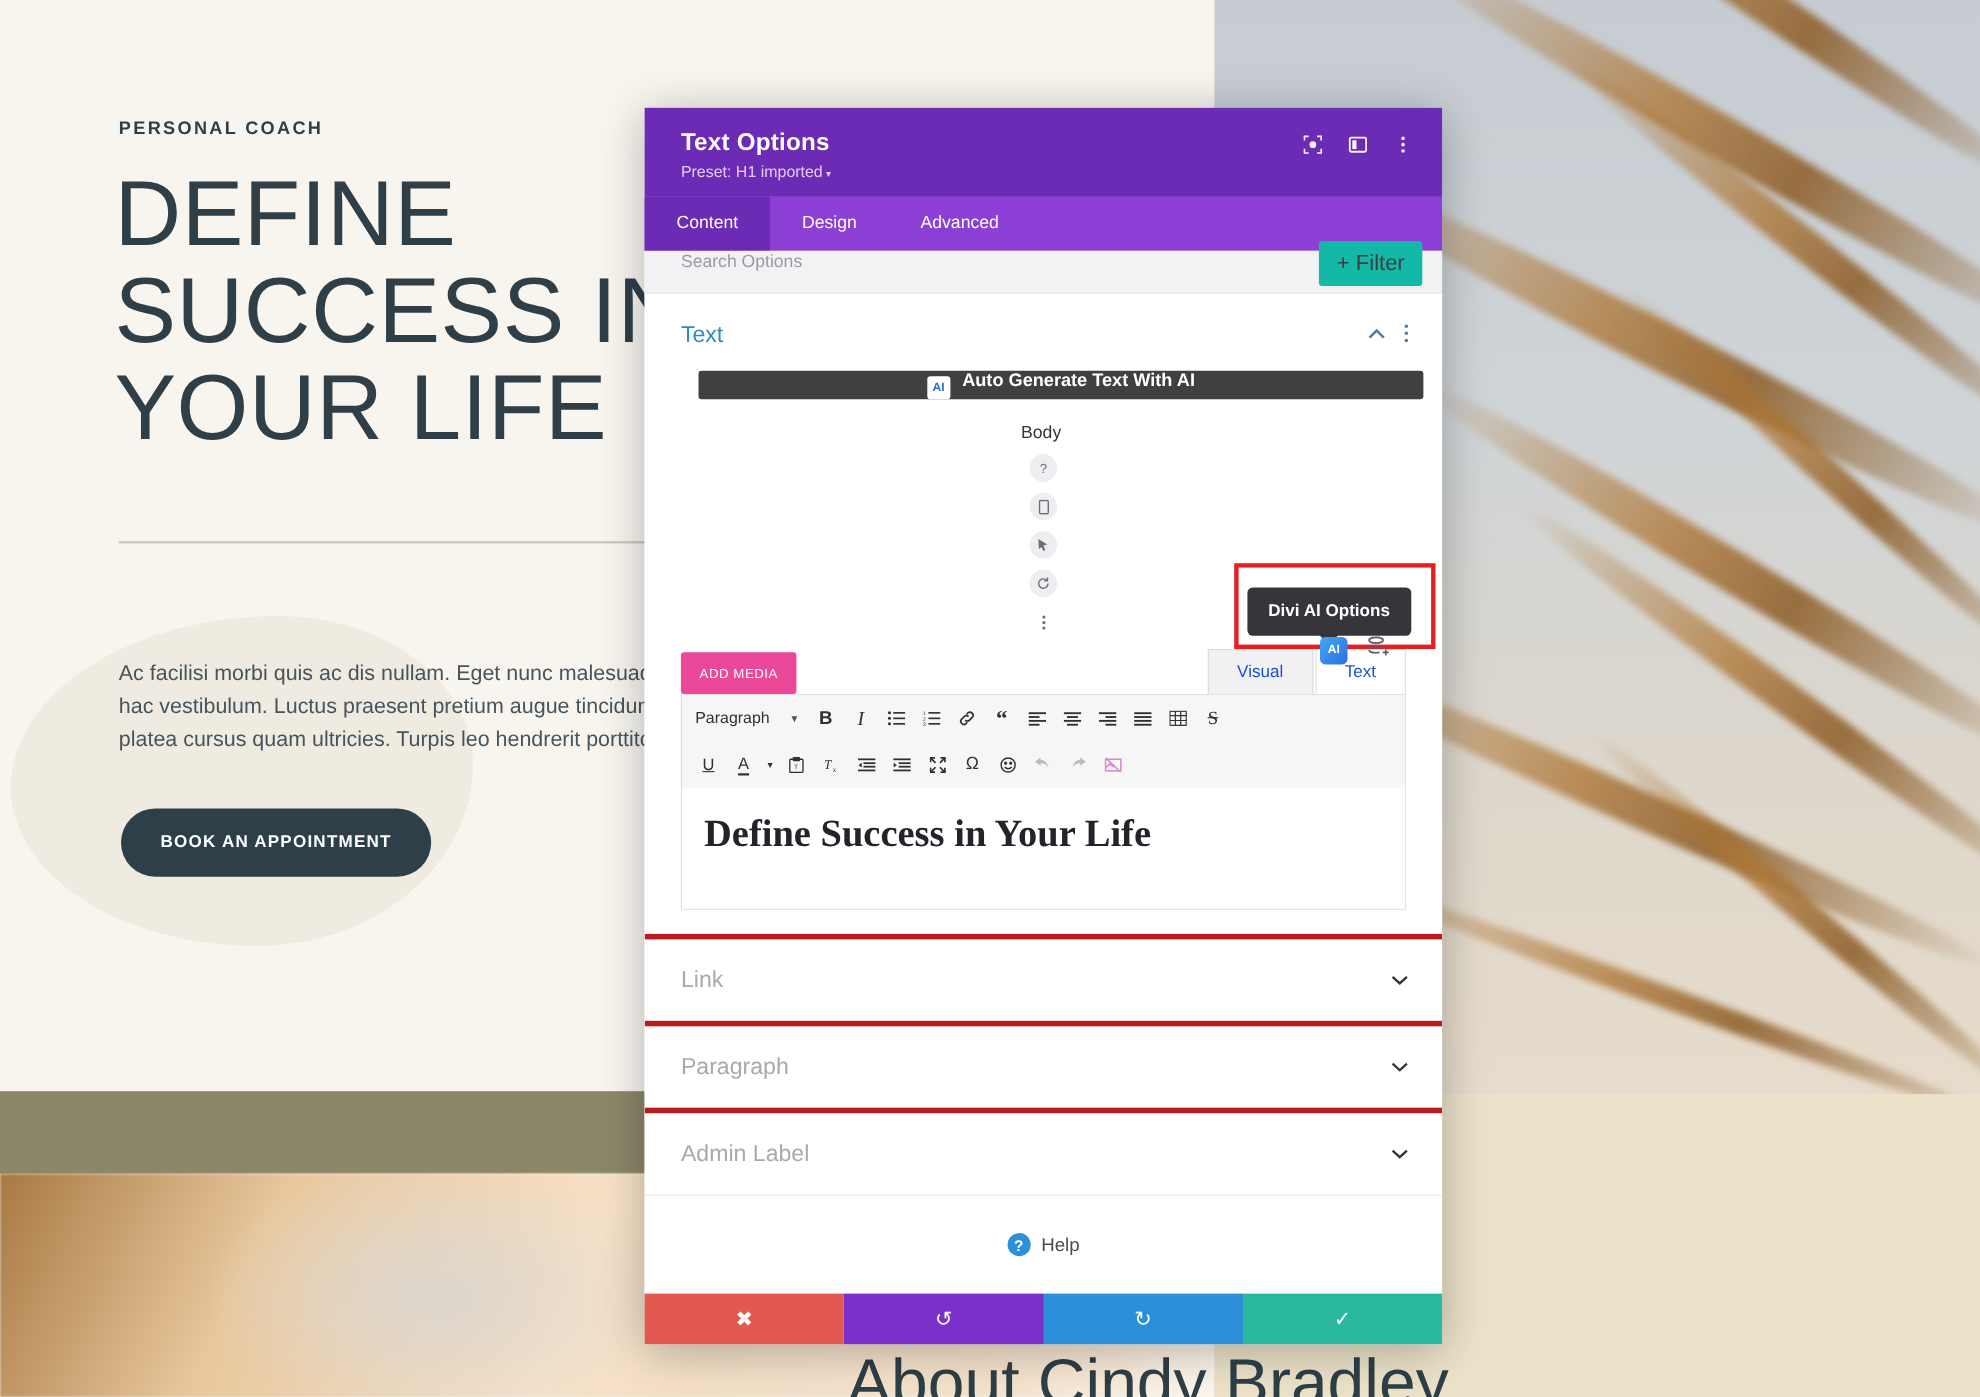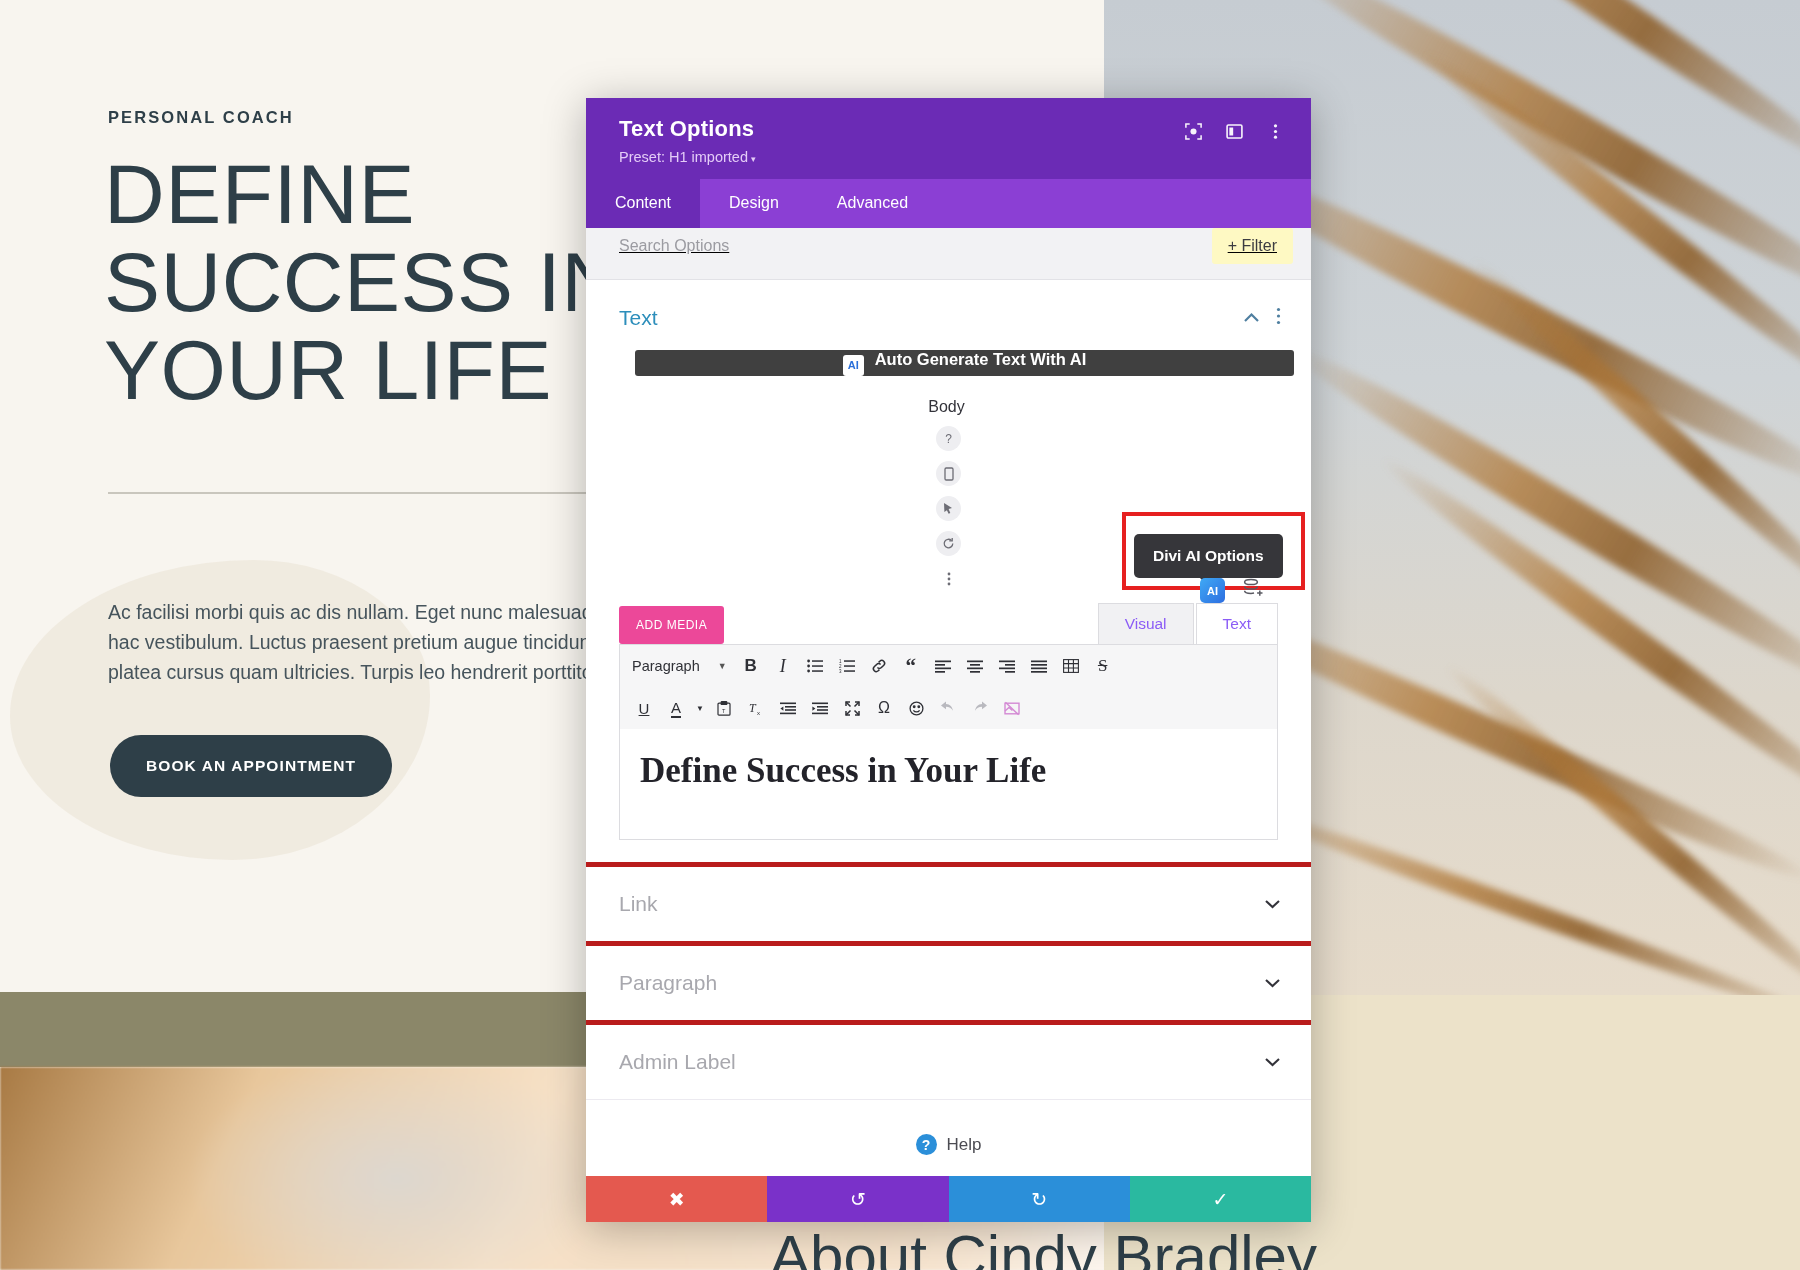--- a/index.html
+++ b/index.html
@@ -120,31 +120,31 @@
   .m-tabs { background: #8b3fd4; display: flex; }
   .m-tab {
     padding: 15px 29px 16px; color: #fff; font-size: 16px;
     cursor: pointer;
   }
   .m-tab.active { background: #6b2bb5; }
 
   .m-search {
     background: #f2f2f4; border-bottom: 1px solid #e2e2e6;
     display: flex; align-items: center; justify-content: space-between;
-    padding: 0 18px 16px 33px; height: 52px; text-decoration: underline;
+    padding: 0 18px 16px 33px; height: 39px;
   }
   .m-search-inp {
     border: none; background: transparent; outline: none;
     font-size: 16px; color: #4a4a4a; width: 420px;
     font-family: "Liberation Sans", sans-serif;
   }
   .m-search-inp::placeholder { color: #9b9ba1; }
   .filter-btn {
-    background: #fef9c3; border: none; border-radius: 3px;
-    padding: 9px 16px; font-size: 16px; color: #3c3c41;
+    background: #14b8a6; border: none; border-radius: 3px;
+    padding: 9px 16px; font-size: 20px; color: #3c3c41;
     cursor: pointer; font-family: "Liberation Sans", sans-serif;
   }
 
   .m-body { flex: 1; overflow: hidden; background: #fff; }
 
   .sec-head {
     display: flex; align-items: center; justify-content: space-between;
     padding: 26px 30px 20px 33px;
   }
   .sec-title { color: #2d8ebb; font-size: 21px; }
@@ -182,21 +182,21 @@
     padding: 0 33px;
   }
   .addmedia {
     background: #ec4899; color: #fff; border: none; border-radius: 3px;
     padding: 12px 17px; font-size: 12px; font-weight: normal;
     letter-spacing: .5px; cursor: pointer;
     font-family: "Liberation Sans", sans-serif;
   }
   .vt-tabs { display: flex; gap: 2px; }
   .vt {
-    padding: 11px 26px; font-size: 15.5px; color: #8b5cf6;
+    padding: 11px 26px; font-size: 15.5px; color: #1d4ed8;
     border: 1px solid #dcdce0; border-bottom: none; cursor: pointer;
     background: #fff;
   }
   .vt.active { background: #f1f1f3; }
 
   .tb-wrap {
     margin: 0 33px; border: 1px solid #dcdce0; border-top: 1px solid #dcdce0;
   }
   .tb-row {
     display: flex; align-items: center; gap: 0px;

